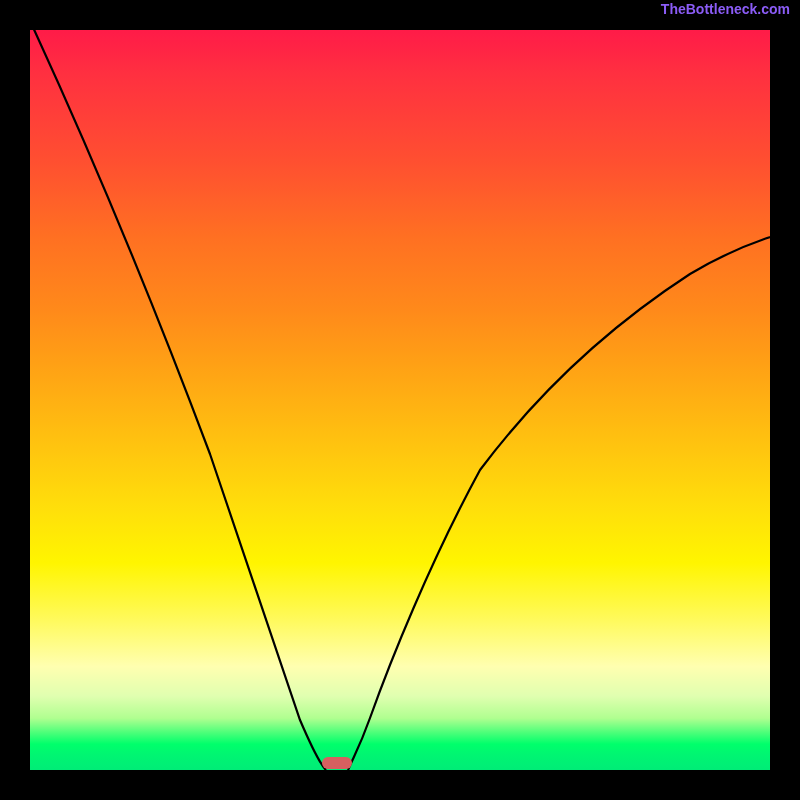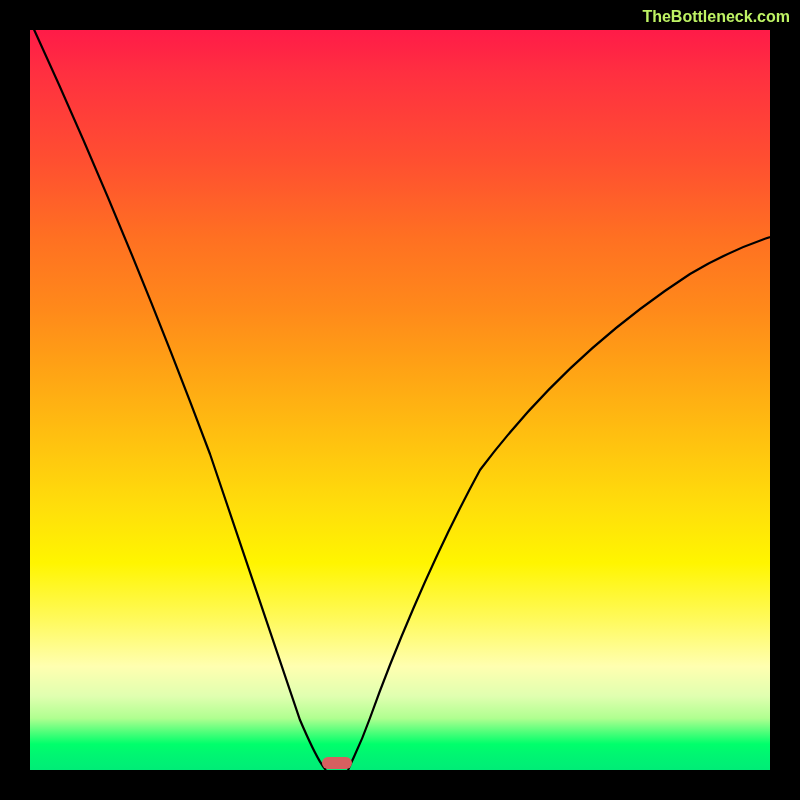--- a/index.html
+++ b/index.html
@@ -6,26 +6,26 @@
     margin: 0;
     padding: 0;
     width: 800px;
     height: 800px;
     background: #000;
     position: relative;
     overflow: hidden;
   }
   .attribution {
     position: absolute;
-    top: 8px;
+    top: 1px;
     right: 10px;
     font-family: Arial, sans-serif;
-    font-size: 16px;
+    font-size: 14px;
     font-weight: bold;
-    color: #bef264;
+    color: #8b5cf6;
     z-index: 10;
   }
   .plot-area {
     position: absolute;
     top: 30px;
     left: 30px;
     width: 740px;
     height: 740px;
     overflow: hidden;
   }

